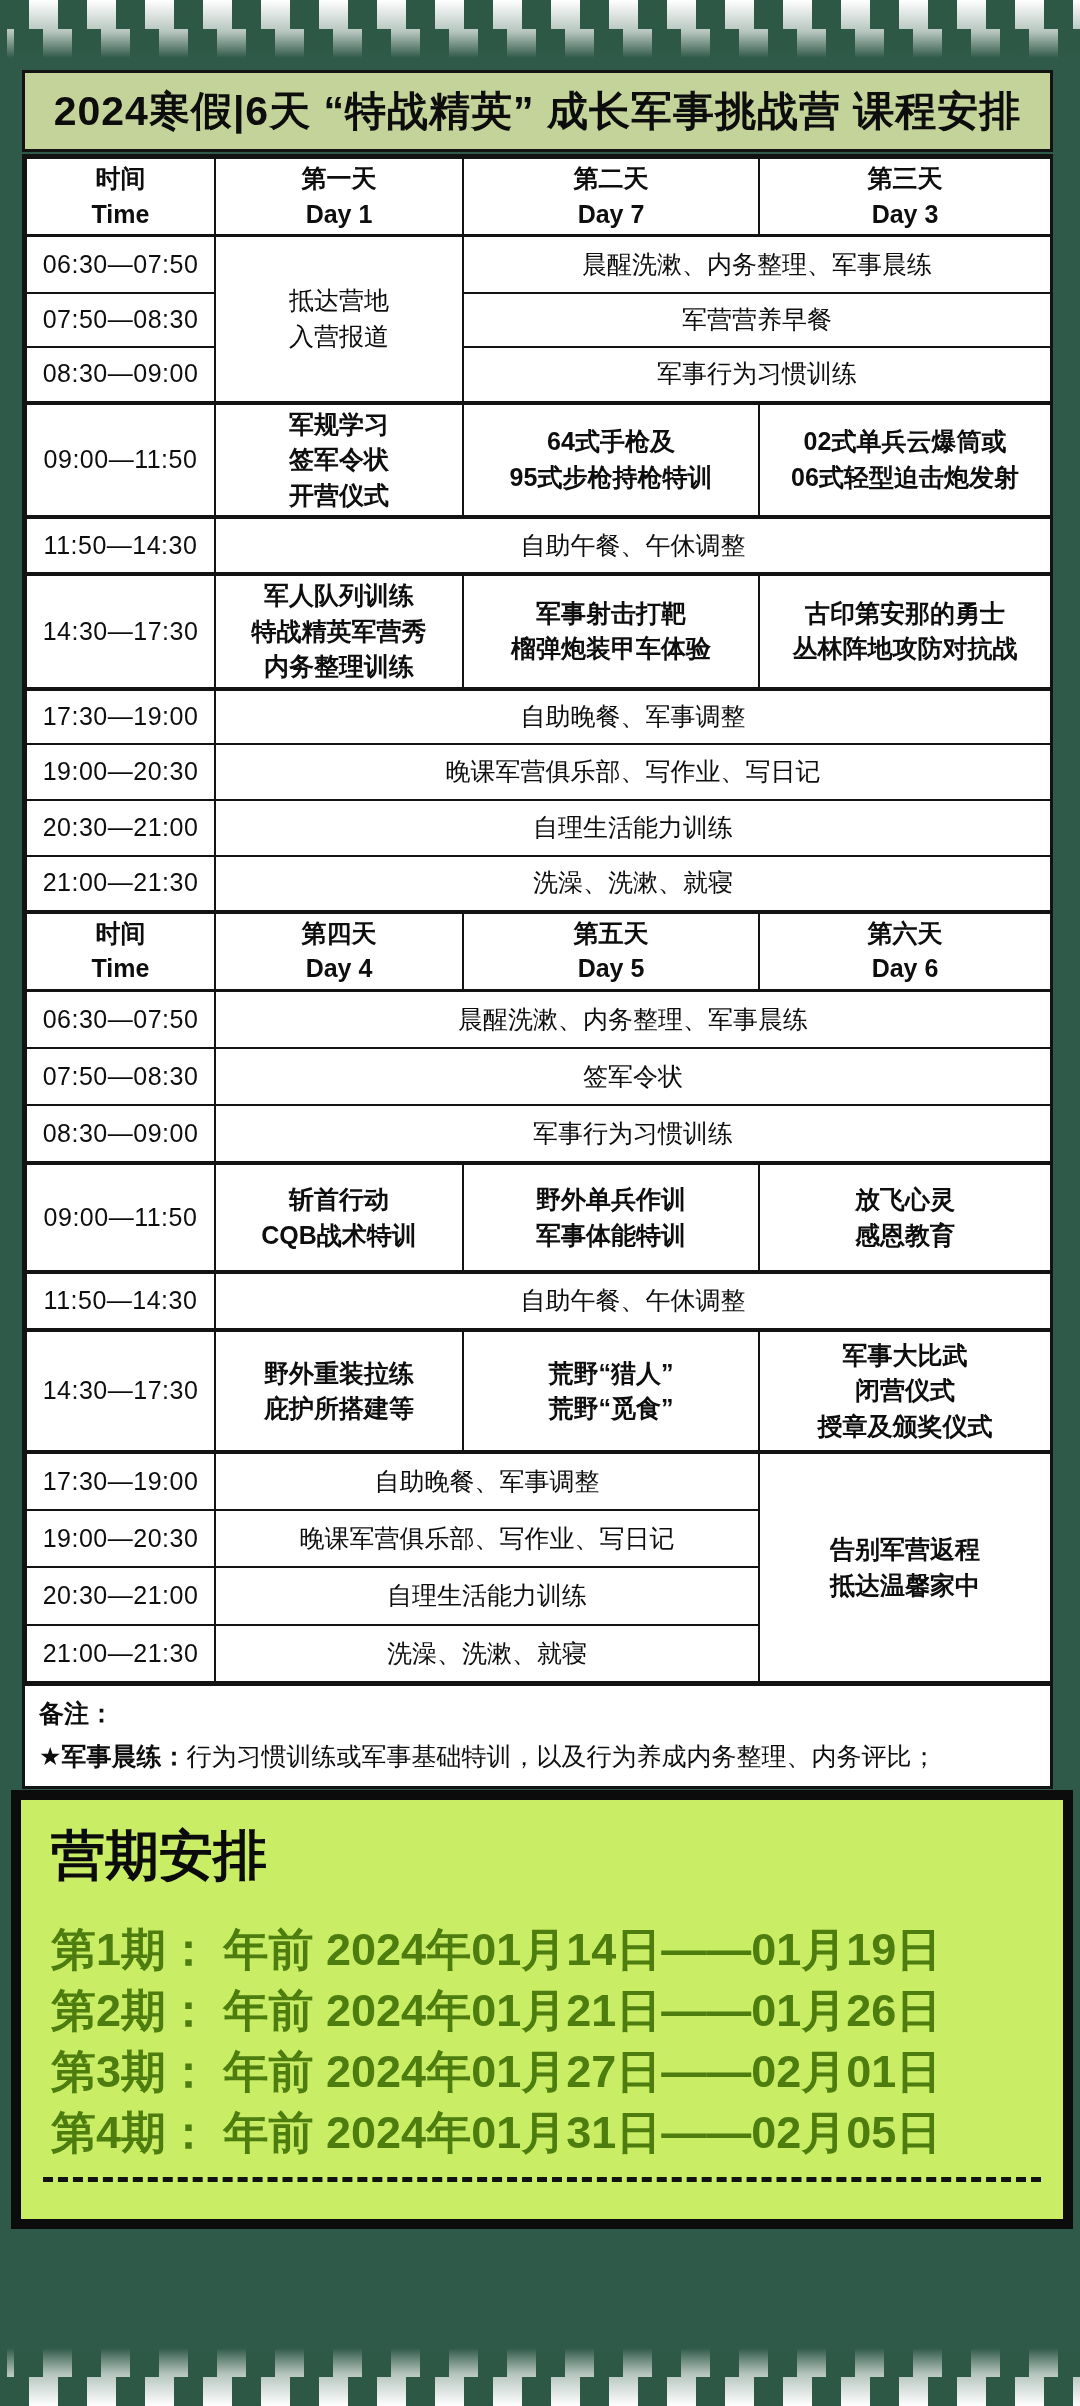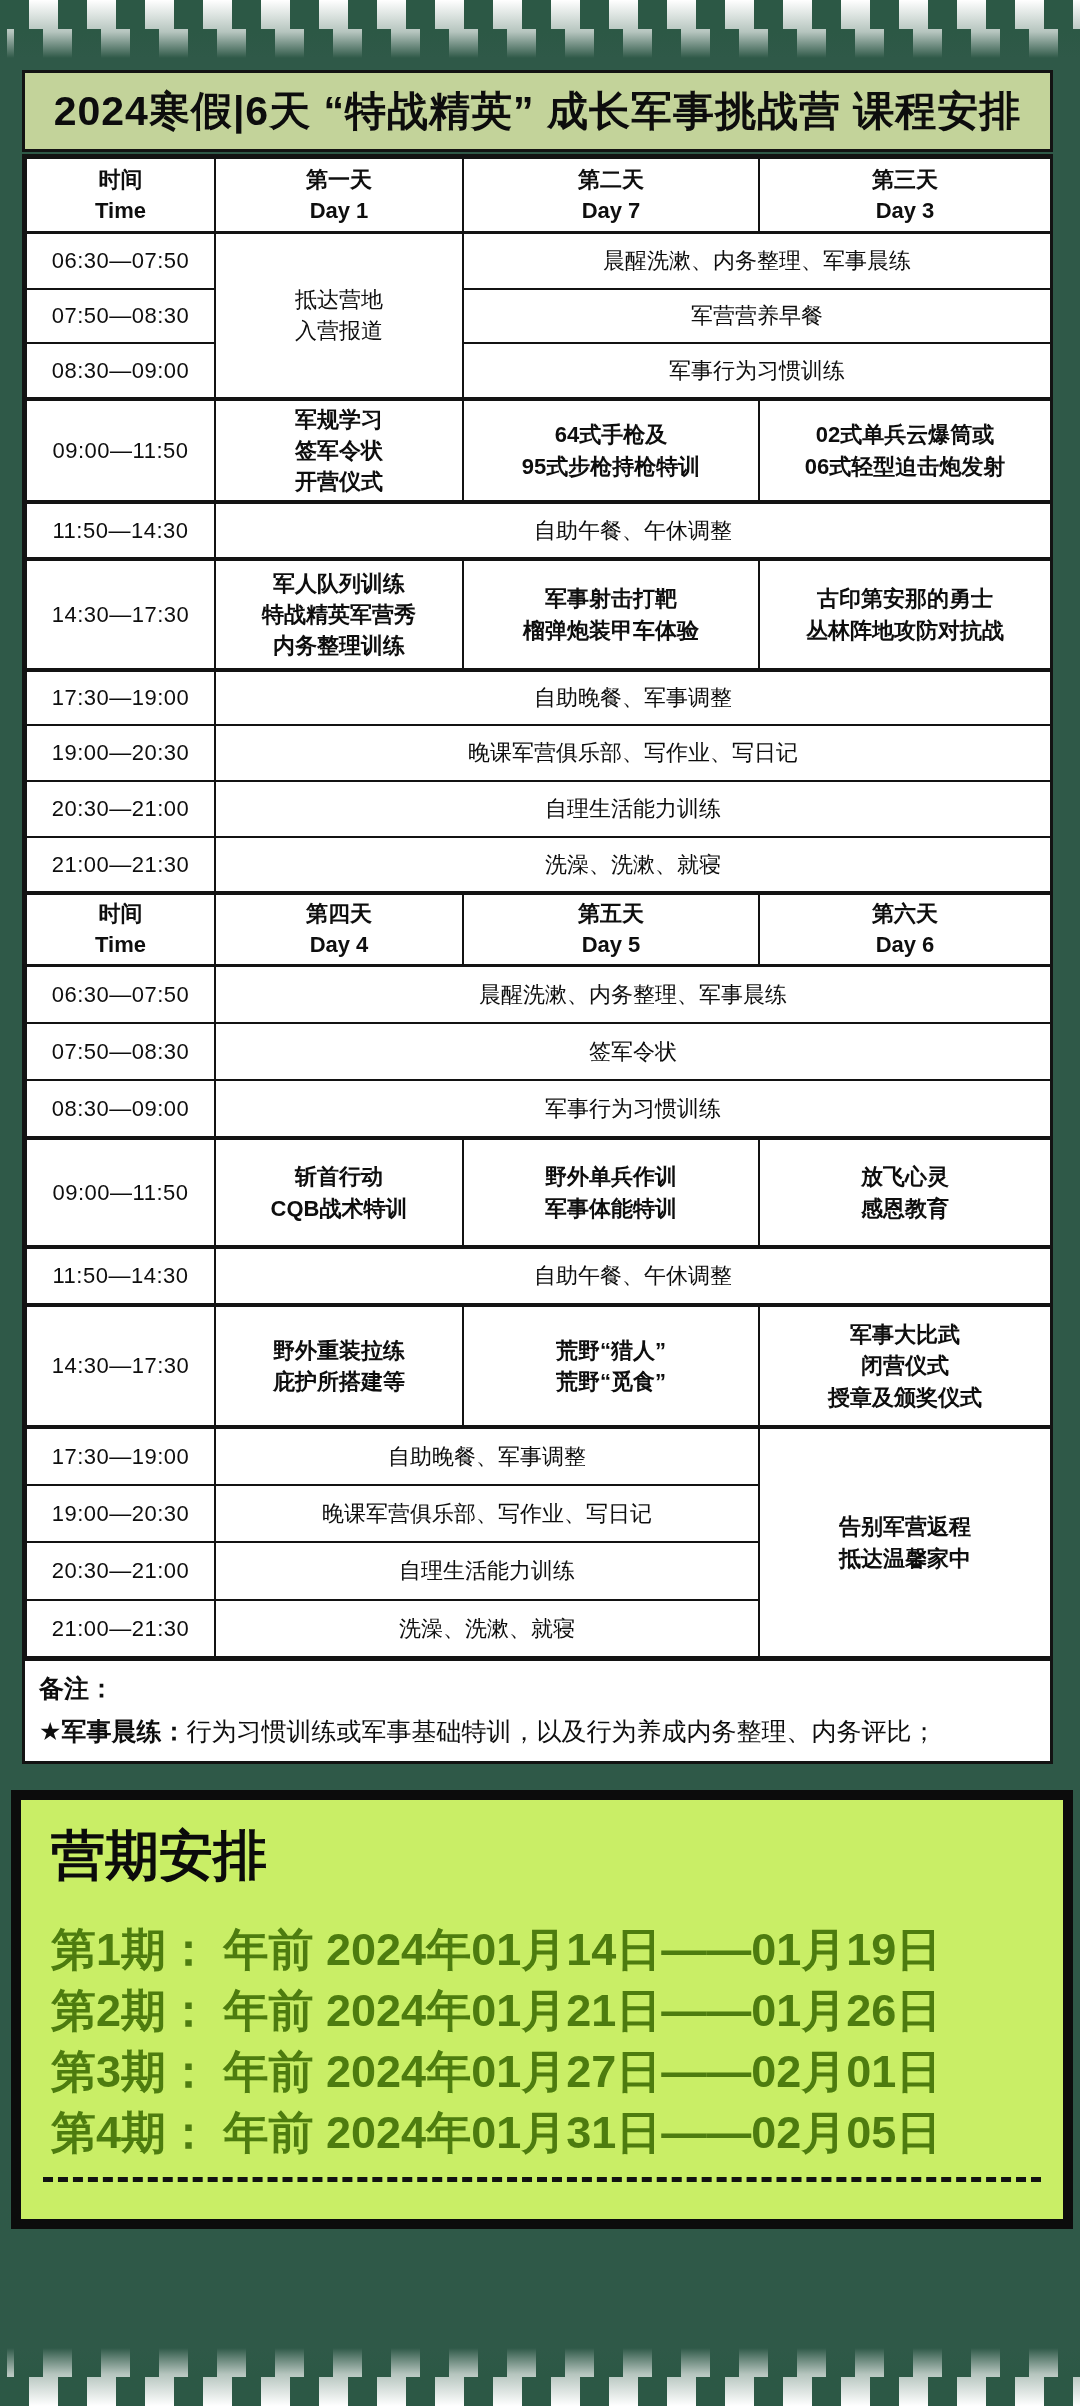--- a/index.html
+++ b/index.html
@@ -23,21 +23,21 @@
   
   .title-box{position:absolute;left:22px;top:70px;width:1031px;height:82px;background:var(--title-bg);
     border:3px solid var(--ink);box-sizing:border-box;display:flex;align-items:center;justify-content:center;}
   .title-box h1{margin:0;font-size:41px;font-weight:700;color:#0d0d0d;letter-spacing:1px;white-space:nowrap;}
 
   
   .sheet{position:absolute;left:22px;top:154px;width:1031px;background:var(--cell-bg);
     border:3px solid var(--ink);box-sizing:border-box;}
   table.sched{border-collapse:collapse;table-layout:fixed;width:100%;}
   table.sched td{border:2px solid var(--ink);text-align:center;vertical-align:middle;
-    color:#0e0e0e;font-size:22px;line-height:1.42;white-space:pre-line;padding:2px 4px;box-sizing:border-box;background:var(--cell-bg);}
+    color:#0e0e0e;font-size:25px;line-height:1.42;white-space:pre-line;padding:2px 4px;box-sizing:border-box;background:var(--cell-bg);}
   td.hd{background:var(--header-bg);font-weight:700;font-size:32px;line-height:1.5;}
   td.t{font-size:30px;letter-spacing:0.5px;}
   td.b{font-weight:700;font-size:31px;}
   td.tight{line-height:1.2;}
   tr.heavy td{border-top-width:4px;}
   tr.headrow td{border-bottom-width:3px;}
 
   
   .notes{border-top:3px solid var(--ink);background:var(--cell-bg);padding:10px 14px 12px 14px;
     font-size:25px;color:#0e0e0e;line-height:1.42;}

